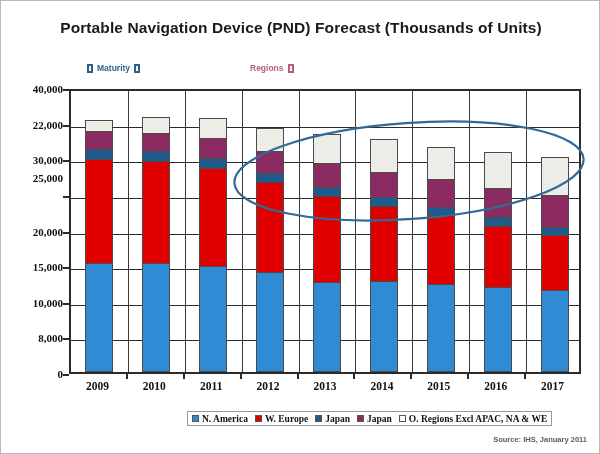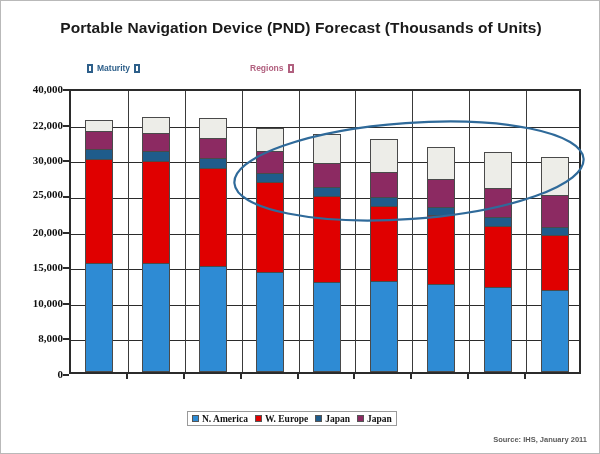--- a/index.html
+++ b/index.html
@@ -240,21 +240,21 @@
 
   <div class="phase-label" id="phase-decline">
     <span>Regions</span>
     <span class="tofu"></span>
   </div>
 
   <div id="ylabels">
       <div class="ytick-label" style="top: 0px;">40,000</div>
       <div class="ytick-label" style="top: 35.625px;">22,000</div>
       <div class="ytick-label" style="top: 71.25px;">30,000</div>
-      <div class="ytick-label" style="top: 105px;">25,000</div>
+      <div class="ytick-label" style="top: 89px;">25,000</div>
       <div class="ytick-label" style="top: 142.5px;">20,000</div>
       <div class="ytick-label" style="top: 178.125px;">15,000</div>
       <div class="ytick-label" style="top: 213.75px;">10,000</div>
       <div class="ytick-label" style="top: 249.375px;">8,000</div>
       <div class="ytick-label" style="top: 285px;">0</div>
     </div>
 
   <div id="plot">
       <div class="gridline" style="top: 35.625px;"></div>
       <div class="gridline" style="top: 71.25px;"></div>
@@ -347,20 +347,31 @@
         <div class="bar" title="2017">
           <div class="seg" title="O. Regions Excl APAC, NA &amp; WE 2017: 5400" style="height: 38.475px; background: rgb(237, 237, 232);"></div>
           <div class="seg" title="China 2017: 4600" style="height: 32.775px; background: rgb(140, 42, 98);"></div>
           <div class="seg" title="Japan 2017: 1300" style="height: 9.2625px; background: rgb(31, 92, 139);"></div>
           <div class="seg" title="W. Europe 2017: 7900" style="height: 56.2875px; background: rgb(224, 0, 0);"></div>
           <div class="seg" title="N. America 2017: 11500" style="height: 81.9375px; background: rgb(46, 139, 212);"></div>
         </div>
       </div>
     </div>
 
+  <div id="xlabels">
+      <div class="xtick-label" style="left: 28.4444px;">2009</div>
+      <div class="xtick-label" style="left: 85.3333px;">2010</div>
+      <div class="xtick-label" style="left: 142.222px;">2011</div>
+      <div class="xtick-label" style="left: 199.111px;">2012</div>
+      <div class="xtick-label" style="left: 256px;">2013</div>
+      <div class="xtick-label" style="left: 312.889px;">2014</div>
+      <div class="xtick-label" style="left: 369.778px;">2015</div>
+      <div class="xtick-label" style="left: 426.667px;">2016</div>
+      <div class="xtick-label" style="left: 483.556px;">2017</div>
+    </div>
 
   <svg id="ellipse-overlay" viewBox="0 0 600 454" xmlns="http://www.w3.org/2000/svg">
     <ellipse cx="408" cy="170" rx="175" ry="48" fill="none" stroke="#2f6a9a" stroke-width="2.2" transform="rotate(-4 408 170)"></ellipse>
   </svg>
 
   <div id="legend">
       <div class="legend-item">
         <span class="legend-swatch" style="background: rgb(46, 139, 212);"></span>
         <span>N. America</span>
       </div>
@@ -368,20 +379,24 @@
         <span class="legend-swatch" style="background: rgb(224, 0, 0);"></span>
         <span>W. Europe</span>
       </div>
       <div class="legend-item">
         <span class="legend-swatch" style="background: rgb(31, 92, 139);"></span>
         <span>Japan</span>
       </div>
       <div class="legend-item">
         <span class="legend-swatch" style="background: rgb(140, 42, 98);"></span>
         <span>Japan</span>
+      </div>
+      <div class="legend-item">
+        <span class="legend-swatch" style="background: rgb(255, 255, 255);"></span>
+        <span>O. Regions Excl APAC, NA &amp; WE</span>
       </div>
     </div>
 
   <div id="source-note">Source: IHS, January 2011</div>
 
 <div class="ytick-mark" style="top: 88px;"></div>
     <div class="ytick-mark" style="top: 123.625px;"></div>
     <div class="ytick-mark" style="top: 159.25px;"></div>
     <div class="ytick-mark" style="top: 194.875px;"></div>
     <div class="ytick-mark" style="top: 230.5px;"></div>

